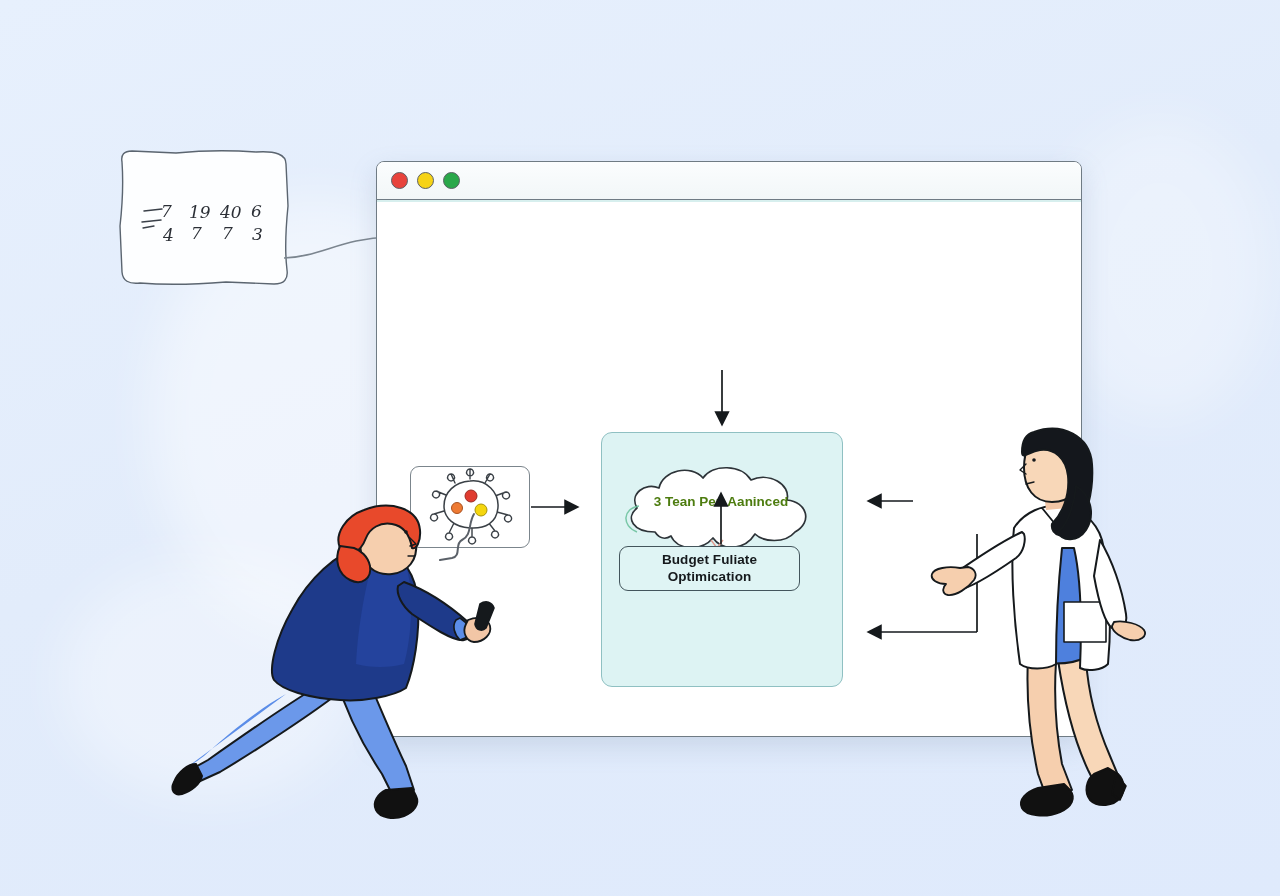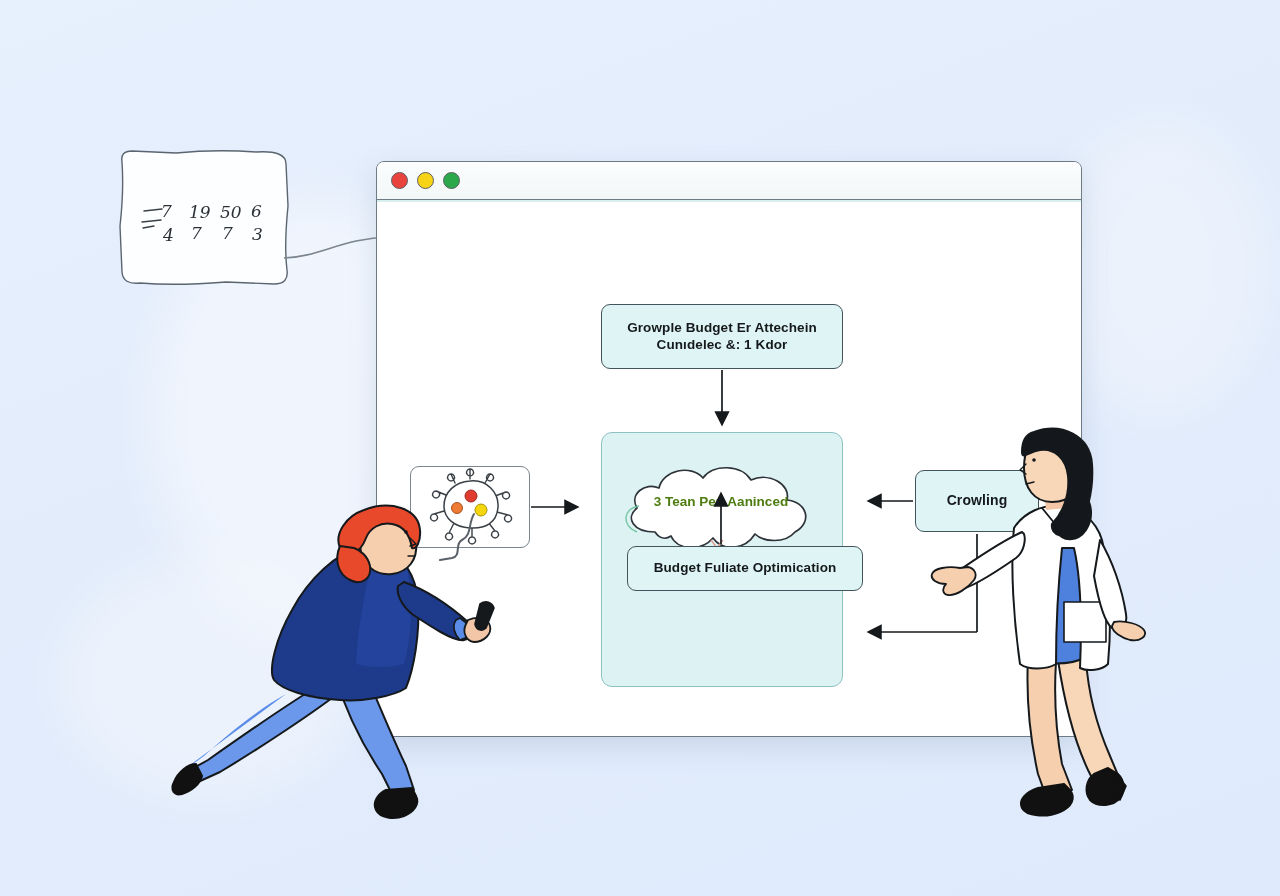--- a/index.html
+++ b/index.html
@@ -119,24 +119,23 @@
     width: 212px;
     text-align: center;
     font-size: 13.5px;
     font-weight: 700;
     color: #4d7c0f;
   }
 
   
   #node-bottom {
     left: 242px; top: 344px;
-    width: 236px; height: 45px;
+    width: 181px; height: 45px;
     background: #dff4f4;
     font-size: 13.5px;
-    margin-left: 8px;
   }
 
   
   #node-right {
     left: 538px; top: 268px;
     width: 124px; height: 62px;
     font-size: 14px;
     font-weight: 600;
   }
 
@@ -177,21 +176,21 @@
                L4,80 Q8,45 6,16 Z" fill="#fdfeff" stroke="#5b6570" stroke-width="1.4" stroke-linejoin="round"></path>
     </svg>
 
     <svg width="176" height="144" viewBox="0 0 176 144" style="position:absolute;left:0;top:0">
       <path d="M28,65 L46,63" stroke="#3a4049" stroke-width="1.5" fill="none" stroke-linecap="round"></path>
       <path d="M26,76 L45,74" stroke="#3a4049" stroke-width="1.5" fill="none" stroke-linecap="round"></path>
       <path d="M27,82 L38,80" stroke="#3a4049" stroke-width="1.3" fill="none" stroke-linecap="round"></path>
     </svg>
     <span class="hand-num" style="left:45px;  top:55px;">7</span>
     <span class="hand-num" style="left:73px;  top:56px;">19</span>
-    <span class="hand-num" style="left:104px; top:56px;">50</span>
+    <span class="hand-num" style="left:104px; top:56px;">40</span>
     <span class="hand-num" style="left:135px; top:55px;">6</span>
     <span class="hand-num" style="left:47px;  top:79px;">4</span>
     <span class="hand-num" style="left:75px;  top:77px;">7</span>
     <span class="hand-num" style="left:106px; top:77px;">7</span>
     <span class="hand-num" style="left:136px; top:78px;">3</span>
   </div>
 
   <svg id="note-connector" viewBox="0 0 110 40">
     <path d="M2,34 C38,33 60,14 108,13" stroke="#7b858f" stroke-width="1.6" fill="none"></path>
   </svg>
@@ -201,45 +200,36 @@
     <div id="titlebar">
       <span class="dot" id="dot-close"></span>
       <span class="dot" id="dot-min"></span>
       <span class="dot" id="dot-max"></span>
     </div>
 
     <div id="canvas">
 
       <div id="group-panel"></div>
 
-      <div class="node" id="node-top">
-        <div>
-          <div>Growple Budget Er Attechein</div>
-          <div>Cunıdelec &amp;: 1 Kdor</div>
-        </div>
-      </div>
 
       <svg id="cloud" viewBox="0 0 212 100">
         <path d="M40,72 C18,72 10,58 22,48 C14,34 30,22 44,28
                  C48,10 76,4 88,18 C98,4 126,4 136,20
                  C154,12 176,24 172,40 C192,42 198,62 180,72
                  C170,84 148,82 140,74 C130,90 108,92 98,78
                  C86,92 62,90 56,76 C50,80 44,78 40,72 Z" fill="#ffffff" stroke="#2d3338" stroke-width="1.7" stroke-linejoin="round"></path>
         <path d="M24,46 C8,48 6,66 22,72" fill="none" stroke="#67c09a" stroke-width="1.5" opacity="0.85"></path>
         <path d="M96,80 L102,88 L108,80" fill="none" stroke="#e09a8e" stroke-width="1.4"></path>
       </svg>
       <div id="cloud-label">3 Tean Pen Aaninced</div>
 
       <div class="node" id="node-bottom">
         <span>Budget Fuliate Optimication</span>
       </div>
 
-      <div class="node" id="node-right">
-        <span>Crowling</span>
-      </div>
 
       <div id="virus-card">
         <svg width="118" height="80" viewBox="0 0 118 80">
           <g stroke="#3a4046" stroke-width="1.4" fill="none" stroke-linecap="round">
             <path d="M59,12 L59,2 M59,2 a3.5,3.5 0 1,0 0.1,0"></path>
             <path d="M44,16 L40,7 M40,7 a3.5,3.5 0 1,0 0.1,0"></path>
             <path d="M74,16 L79,7 M79,7 a3.5,3.5 0 1,0 0.1,0"></path>
             <path d="M35,28 L25,24 M25,24 a3.5,3.5 0 1,0 0.1,0"></path>
             <path d="M84,29 L95,25 M95,25 a3.5,3.5 0 1,0 0.1,0"></path>
             <path d="M33,44 L23,47 M23,47 a3.5,3.5 0 1,0 0.1,0"></path>

